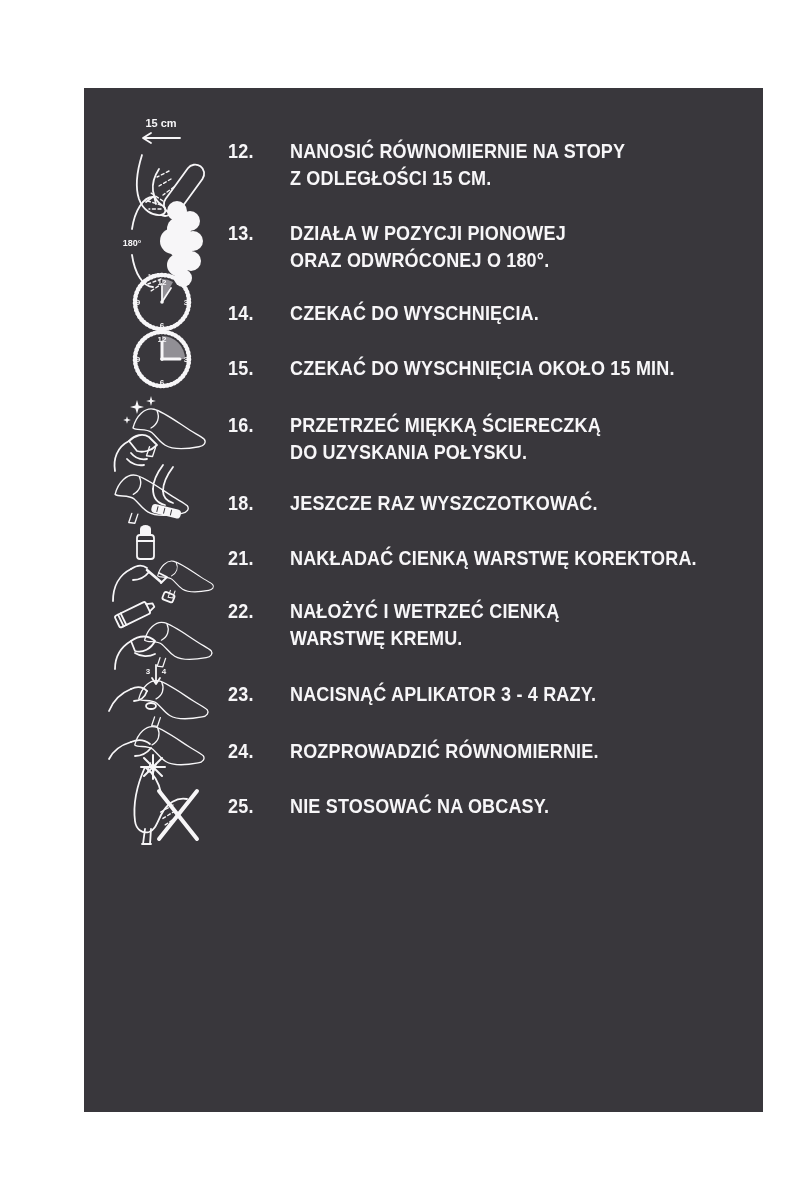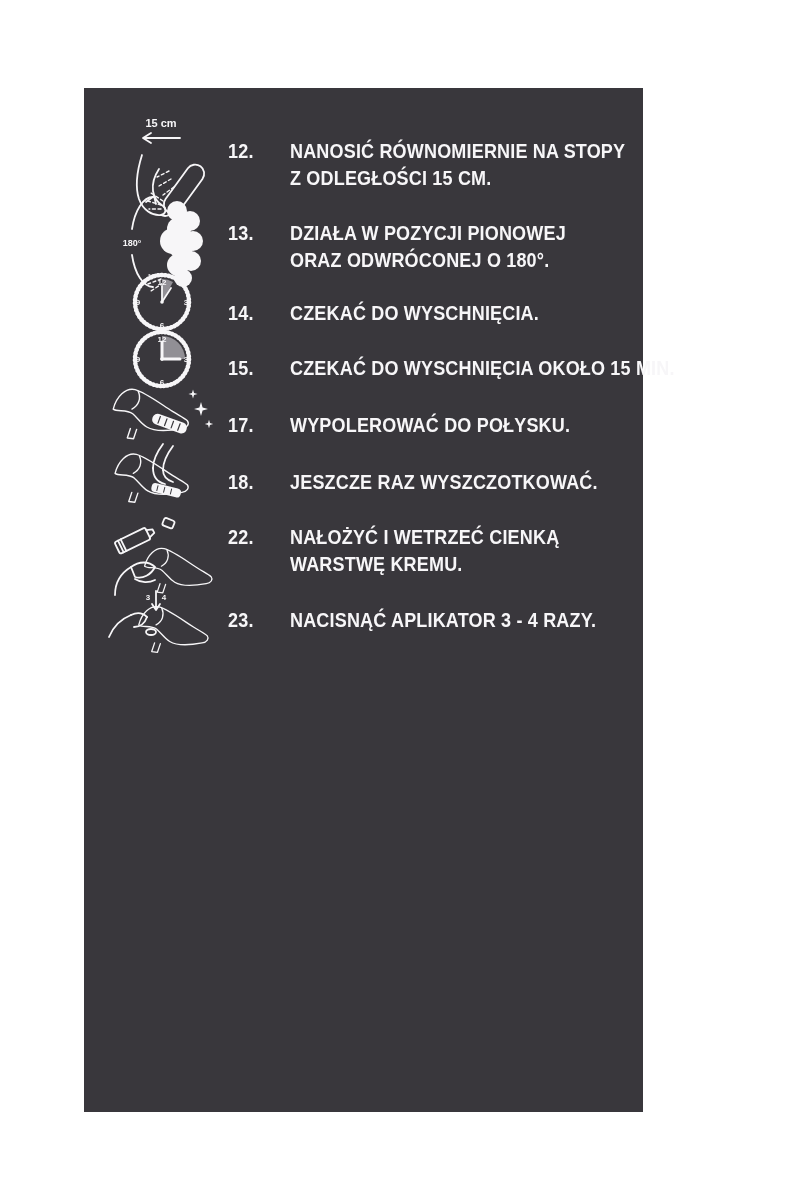--- a/index.html
+++ b/index.html
@@ -6,22 +6,23 @@
   body{
     width:800px;height:1200px;
     background:#ffffff;
     font-family:"Liberation Sans", sans-serif;
     position:relative;
     overflow:hidden;
   }
   .panel{
     position:absolute;
     left:84px; top:88px;
-    width:559px; height:1024px;
+    width:643px; height:1024px;
     background:#39373c;
+    padding-left:36px;
   }
   .rows{
     position:absolute;
     left:0; top:50px; right:0;
   }
   .row{
     position:relative;
     display:flex;
     align-items:flex-start;
   }
@@ -181,44 +182,40 @@
           </g>
           <circle cx="40" cy="34" r="1.8" fill="#f7f6f8" stroke="none"></circle>
         </svg>
       </div>
       <div class="num">15.</div>
       <div class="txt">
         <div>CZEKAĆ DO WYSCHNIĘCIA OKOŁO 15 MIN.</div>
       </div>
     </div>
 
-
-    <div class="row" style="height:57px">
-      <div class="ico" style="top:-35px">
-        <svg class="icon" width="110" height="75" viewBox="0 0 110 75">
-          <use href="#pump-shape" transform="translate(0,4) scale(0.78)"></use>
-          <g transform="rotate(20 62 48)">
-            <rect x="44" y="41" width="36" height="11" rx="5" fill="#f7f6f8" stroke="none"></rect>
-            <g stroke="#39373c" stroke-width="1.2">
-              <line x1="51" y1="43" x2="51" y2="50"></line>
-                <line x1="58" y1="43" x2="58" y2="50"></line>
-              <line x1="65" y1="43" x2="65" y2="50"></line>
-                <line x1="72" y1="43" x2="72" y2="50"></line>
-            </g>
-          </g>
-          <use href="#sp4" transform="translate(94,32)"></use>
-          <use href="#sp4" transform="translate(86,17) scale(0.65)"></use>
-          <use href="#sp4" transform="translate(102,47) scale(0.6)"></use>
-        </svg>
-      </div>
-      <div class="num">17.</div>
-      <div class="txt">
-        <div>WYPOLEROWAĆ DO POŁYSKU.</div>
-      </div>
-    </div>
+    <div class="row" style="height:78px">
+      <div class="ico" style="top:-17px">
+        <svg class="icon" width="110" height="78" viewBox="0 0 110 78">
+          <use href="#sp4" transform="translate(30,12)"></use>
+          <use href="#sp4" transform="translate(44,6) scale(0.7)"></use>
+          <use href="#sp4" transform="translate(20,25) scale(0.55)"></use>
+          <use href="#pump-shape" transform="translate(20,6) scale(0.75)"></use>
+          <path d="M8,76 C6,64 10,52 22,46"></path>
+          <path d="M22,46 C28,40 36,38 42,42 L50,50 C44,56 36,58 30,56 Z"></path>
+          <path d="M24,58 C28,63 34,65 40,64"></path>
+          <path d="M20,64 C24,69 31,71 37,70"></path>
+        </svg>
+      </div>
+      <div class="num">16.</div>
+      <div class="txt">
+        <div>PRZETRZEĆ MIĘKKĄ ŚCIERECZKĄ</div>
+        <div>DO UZYSKANIA POŁYSKU.</div>
+      </div>
+    </div>
+
 
     <div class="row" style="height:55px">
       <div class="ico" style="top:-25px">
         <svg class="icon" width="110" height="62" viewBox="0 0 110 62">
           <use href="#pump-shape" transform="translate(2,2) scale(0.76)"></use>
           <path d="M56,0 C50,8 46,16 46,24"></path>
           <path d="M66,2 C60,10 56,18 56,26"></path>
           <path d="M46,24 C46,32 50,38 58,40"></path>
           <path d="M56,26 C56,32 60,36 66,38"></path>
           <g transform="rotate(14 60 47)">
@@ -232,20 +229,39 @@
         </svg>
       </div>
       <div class="num">18.</div>
       <div class="txt">
         <div>JESZCZE RAZ WYSZCZOTKOWAĆ.</div>
       </div>
     </div>
 
 
 
+    <div class="row" style="height:53px">
+      <div class="ico" style="top:-20px">
+        <svg class="icon" width="110" height="78" viewBox="0 0 110 78">
+          <rect x="30" y="10" width="17" height="24" rx="3"></rect>
+          <line x1="30" y1="16" x2="47" y2="16"></line>
+          <path d="M33,10 L33,4 A5.5,4 0 0 1 44,4 L44,10 Z" fill="#f7f6f8" stroke="none"></path>
+          <use href="#pump-shape" transform="translate(46,30) scale(0.58)"></use>
+          <path d="M6,76 C6,62 12,50 24,44"></path>
+          <path d="M24,44 C30,40 36,40 40,43"></path>
+          <path d="M42,47 C38,52 32,55 26,55"></path>
+          <line x1="40" y1="45" x2="54" y2="57" stroke-width="2.6"></line>
+          <polyline points="52,48 60,52 54,58"></polyline>
+        </svg>
+      </div>
+      <div class="num">21.</div>
+      <div class="txt">
+        <div>NAKŁADAĆ CIENKĄ WARSTWĘ KOREKTORA.</div>
+      </div>
+    </div>
 
     <div class="row" style="height:83px">
       <div class="ico" style="top:-7px">
         <svg class="icon" width="110" height="80" viewBox="0 0 110 80">
           <g transform="rotate(-26 28 22)">
             <rect x="8" y="16" width="34" height="13" rx="2"></rect>
             <line x1="12" y1="16" x2="12" y2="29"></line>
             <line x1="15" y1="16" x2="15" y2="29"></line>
             <path d="M42,19 L48,21 L48,25 L42,27"></path>
           </g>
@@ -276,16 +292,60 @@
           <path d="M40,30 C38,36 33,40 27,40"></path>
           <ellipse cx="44" cy="45" rx="5" ry="3"></ellipse>
         </svg>
       </div>
       <div class="num">23.</div>
       <div class="txt">
         <div>NACISNĄĆ APLIKATOR 3 - 4 RAZY.</div>
       </div>
     </div>
 
-
+    <div class="row" style="height:55px">
+      <div class="ico" style="top:-23px">
+        <svg class="icon" width="110" height="64" viewBox="0 0 110 64">
+          <use href="#pump-shape" transform="translate(22,4) scale(0.72)"></use>
+          <path d="M2,44 C6,36 14,30 24,27"></path>
+          <path d="M24,27 C31,24 38,25 43,29"></path>
+          <path d="M44,33 C40,38 34,41 28,41"></path>
+          <g stroke-width="2">
+            <line x1="34" y1="52" x2="58" y2="52"></line>
+            <line x1="46" y1="40" x2="46" y2="64"></line>
+            <line x1="37" y1="43" x2="55" y2="61"></line>
+            <line x1="55" y1="43" x2="37" y2="61"></line>
+          </g>
+        </svg>
+      </div>
+      <div class="num">24.</div>
+      <div class="txt">
+        <div>ROZPROWADZIĆ RÓWNOMIERNIE.</div>
+      </div>
+    </div>
+
+    <div class="row" style="height:140px">
+      <div class="ico" style="top:-30px">
+        <svg class="icon" width="95" height="84" viewBox="0 0 95 84">
+          <path d="M30,4 C22,22 18,42 20,58 C21,66 27,71 34,69 C40,67 42,60 46,52 C52,40 62,34 72,36"></path>
+          <path d="M30,4 C38,10 44,20 46,30"></path>
+          <line x1="30" y1="66" x2="28" y2="81"></line>
+          <line x1="36" y1="66" x2="35" y2="81"></line>
+          <line x1="27" y1="81" x2="36" y2="81"></line>
+          <g class="dash">
+            <line x1="58" y1="42" x2="44" y2="50"></line>
+            <line x1="60" y1="48" x2="47" y2="56"></line>
+            <line x1="62" y1="54" x2="50" y2="62"></line>
+          </g>
+          <g class="thick">
+            <line x1="44" y1="28" x2="82" y2="76"></line>
+            <line x1="82" y1="28" x2="44" y2="76"></line>
+          </g>
+        </svg>
+      </div>
+      <div class="num">25.</div>
+      <div class="txt">
+        <div>NIE STOSOWAĆ NA OBCASY.</div>
+      </div>
+    </div>
 
   </div>
 </div>
 
 </body></html>

